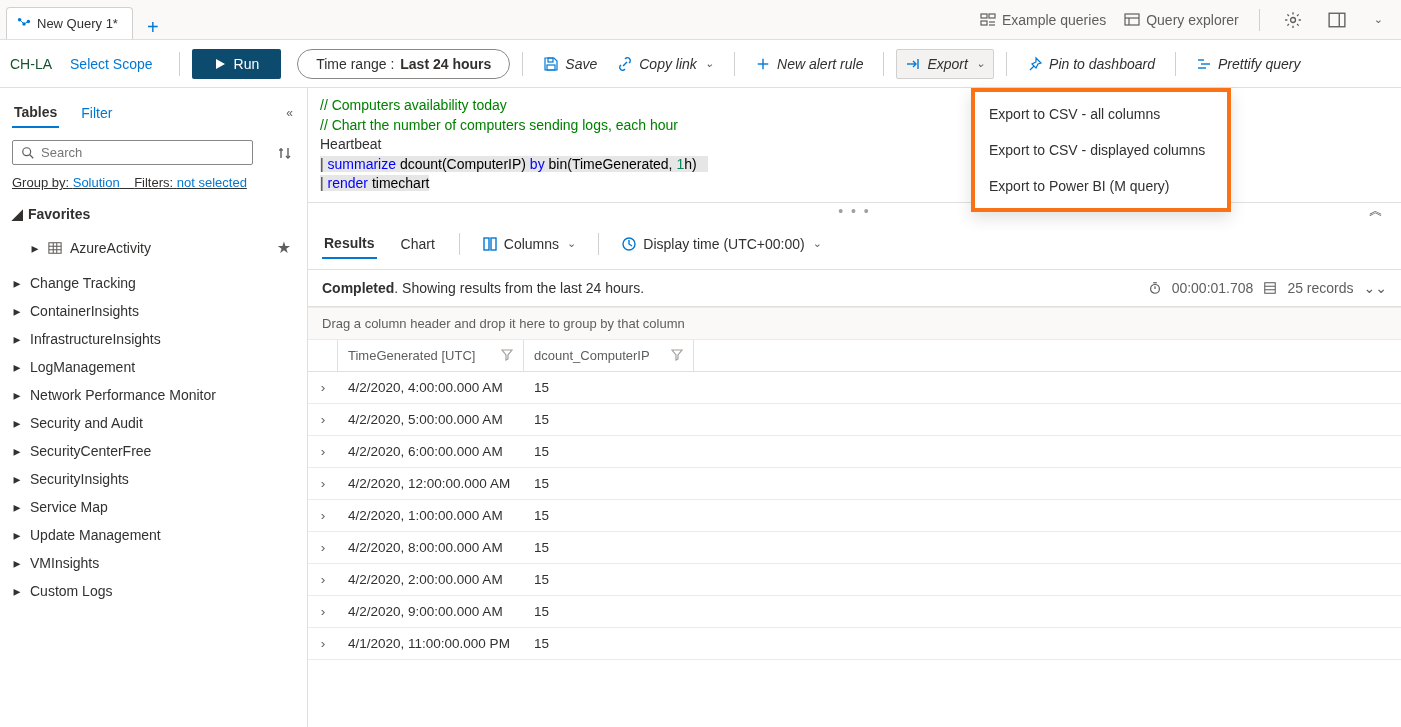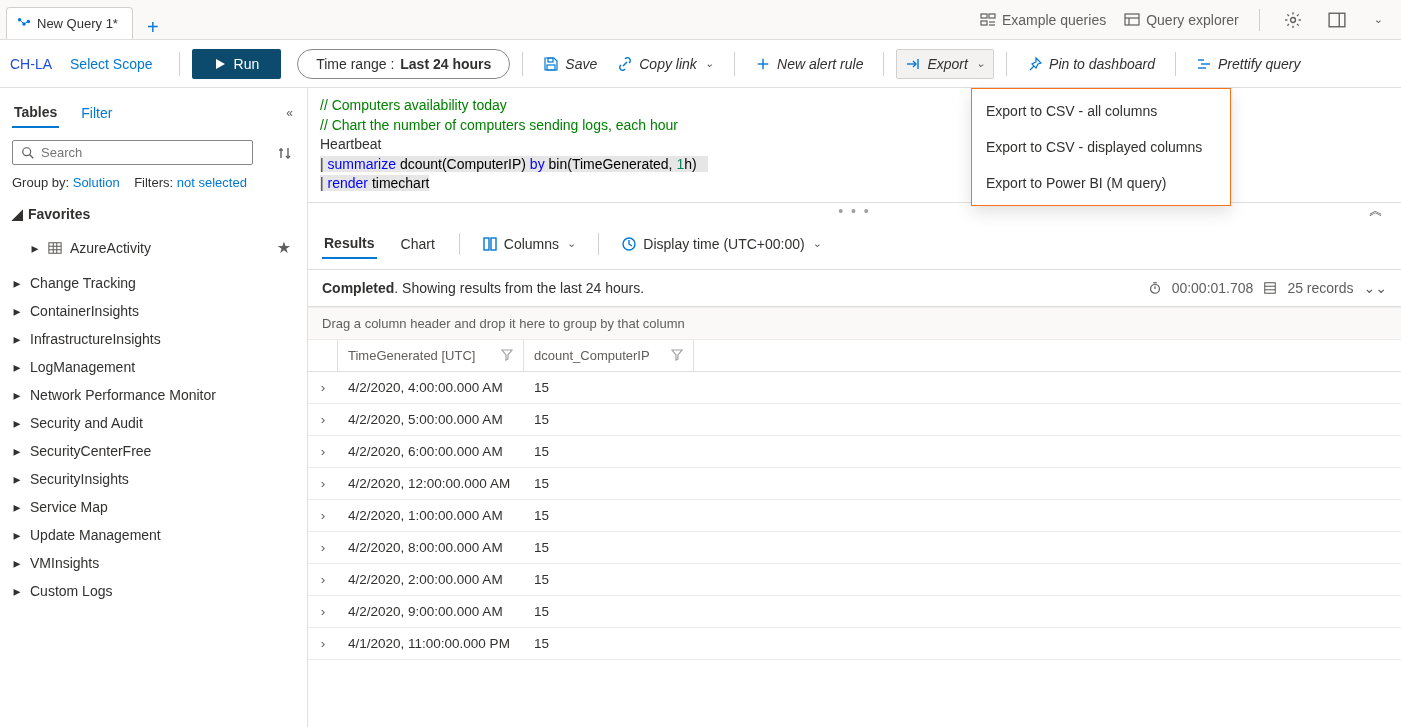--- a/index.html
+++ b/index.html
@@ -12,21 +12,21 @@
   .tab { background: #fff; border: 1px solid #d2d0ce; border-bottom: none; border-radius: 4px 4px 0 0; padding: 8px 14px 8px 10px; display: flex; align-items: center; gap: 6px; font-size: 13px; color: #323130; text-align: center; }
   .tab .tab-icon { width: 14px; height: 14px; color: #0078d4; }
   .plus-tab { color: #0078d4; font-size: 20px; padding: 0 12px; cursor: pointer; }
   .topbar-right { margin-left: auto; display: flex; align-items: center; gap: 18px; padding-right: 14px; color: #605e5c; font-size: 14px; justify-content: flex-end; }
   .tb-item { display: flex; align-items: center; gap: 6px; cursor: pointer; }
   .tb-divider { width: 1px; height: 22px; background: #d2d0ce; margin: 0 2px; }
   .icon-btn { color: #605e5c; cursor: pointer; padding: 4px; }
 
   
   .toolbar { height: 48px; display: flex; align-items: center; padding: 0 10px; border-bottom: 1px solid #e1dfdd; gap: 4px; }
-  .scope-name { font-size: 14px; color: #1d4ed8; padding-right: 14px; }
+  .scope-name { font-size: 14px; color: #14532d; padding-right: 14px; }
   .select-scope { color: #0078d4; font-size: 14px; cursor: pointer; padding-right: 14px; }
   .toolbar .vsep { width: 1px; height: 24px; background: #d2d0ce; margin: 0 8px; }
   .run-btn { background: #0c4a6e; color: #fff; border: none; border-radius: 2px; padding: 7px 22px; font-size: 14px; display: flex; align-items: center; gap: 8px; cursor: pointer; }
   .time-pill { border: 1px solid #8a8886; border-radius: 18px; padding: 6px 18px; font-size: 14px; margin-left: 12px; display: flex; gap: 6px; align-items: center; cursor: pointer; }
   .time-pill .tr-label { color: #323130; }
   .time-pill .tr-value { font-weight: 600; color: #323130; }
   .tool-item { display: flex; align-items: center; gap: 6px; color: #323130; padding: 6px 8px; cursor: pointer; font-style: italic; }
   .tool-item .ticon { color: #0078d4; width: 16px; height: 16px; display: inline-flex; align-items: center; justify-content: center; }
   .tool-item.active { background: #f3f2f1; border: 1px solid #d2d0ce; border-radius: 2px; }
   .chev { font-size: 11px; color: #605e5c; margin-left: 2px; }
@@ -38,21 +38,21 @@
   .sidebar { width: 308px; border-right: 1px solid #e1dfdd; display: flex; flex-direction: column; padding: 10px 14px 10px 12px; overflow: auto; }
   .side-tabs { display: flex; gap: 20px; align-items: center; margin-bottom: 12px; }
   .side-tab { font-size: 14px; color: #323130; padding: 6px 2px; cursor: pointer; }
   .side-tab.active { font-weight: 600; border-bottom: 2px solid #0078d4; color: #323130; }
   .side-tab.link { color: #0078d4; }
   .side-collapse { margin-left: auto; color: #605e5c; cursor: pointer; font-size: 12px; }
   .side-search-row { display: flex; gap: 24px; align-items: center; margin-bottom: 10px; }
   .side-search { flex: 1; display: flex; align-items: center; border: 1px solid #8a8886; border-radius: 2px; padding: 4px 8px; gap: 6px; }
   .side-search input { border: none; outline: none; font-size: 13px; width: 100%; color: #605e5c; }
   .sort-icon { color: #605e5c; cursor: pointer; }
-  .groupby-row { font-size: 13px; color: #323130; margin-bottom: 16px; }
+  .groupby-row { font-size: 13px; color: #323130; margin-bottom: 16px; text-decoration: underline; }
   .groupby-row .lbl { color: #323130; }
   .groupby-row .link { color: #0078d4; cursor: pointer; }
 
   .fav-header { display: flex; align-items: center; gap: 6px; font-weight: 600; font-size: 14px; margin-bottom: 10px; cursor: pointer; }
   .fav-item { display: flex; align-items: center; gap: 8px; padding: 6px 2px 6px 18px; cursor: pointer; }
   .fav-item .star { margin-left: auto; color: #605e5c; font-size: 16px; }
   .caret { width: 10px; text-align: center; }
   .table-icon { color: #605e5c; font-size: 14px; }
 
   .section-list { margin-top: 12px; display: flex; flex-direction: column; gap: 12px; }
@@ -96,21 +96,21 @@
   .th .filter { color: #a19f9d; cursor: pointer; }
   .th-expand { width: 30px; border-right: 1px solid #e1dfdd; }
   .th-time { width: 186px; }
   .th-count { width: 170px; }
   .row { display: flex; align-items: center; border-bottom: 1px solid #edebe9; font-size: 13.5px; }
   .row .cell-expand { width: 30px; text-align: center; color: #605e5c; cursor: pointer; padding: 8px 0; }
   .row .cell-time { width: 186px; padding: 8px 10px; }
   .row .cell-count { width: 170px; padding: 8px 10px; }
 
   
-  .export-menu { position: absolute; top: 0px; left: 663px; width: 260px; background: #fff; border: 1px solid #f97316; box-shadow: 0 6px 16px rgba(0,0,0,0.12); z-index: 40; padding: 4px 0; }
+  .export-menu { position: absolute; top: 0px; left: 663px; width: 260px; background: #fff; border: 4px solid #f97316; box-shadow: 0 6px 16px rgba(0,0,0,0.12); z-index: 40; padding: 4px 0; }
   .export-menu .mi { padding: 10px 14px; cursor: pointer; }
 
   svg { display: block; }
   .u { user-select: none; }
 </style>
 </head>
 <body>
 
 <div class="app">
 

